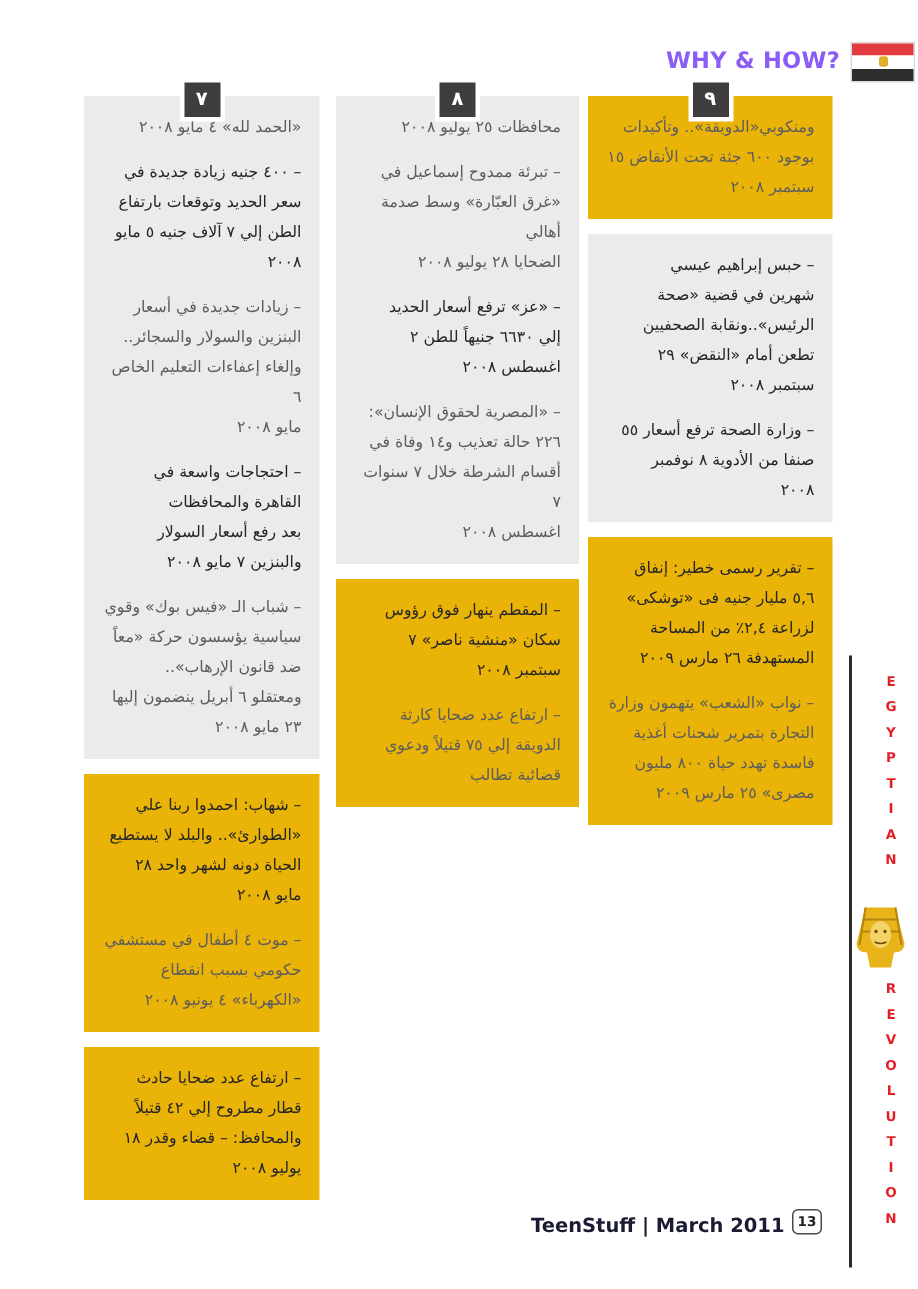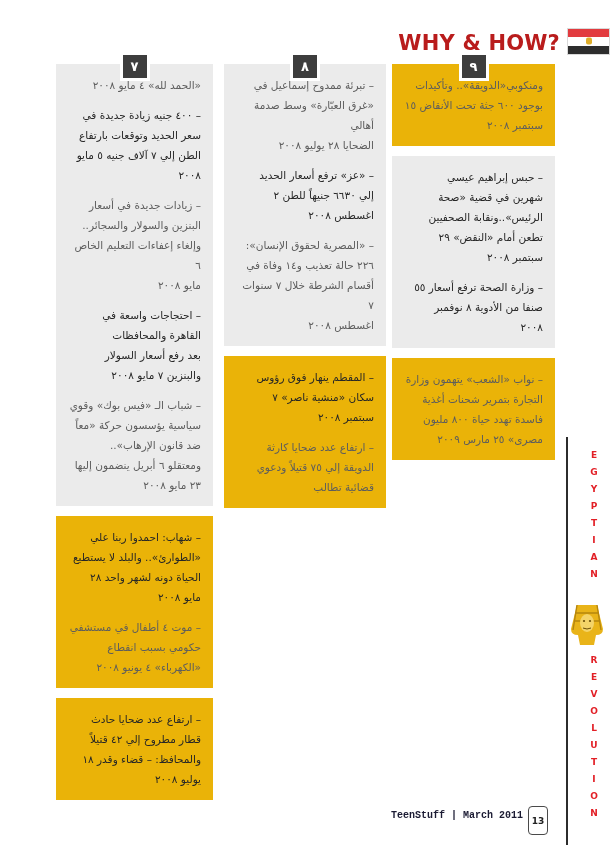--- a/index.html
+++ b/index.html
@@ -6,21 +6,21 @@
   html,body { width:612px; height:859px; }
   body {
     position:relative;
     background:#ffffff;
     font-family:"DejaVu Sans", sans-serif;
     overflow:hidden;
   }
   
   .masthead-title {
     position:absolute; top:31px; right:52px;
-    font-size:21px; font-weight:bold; color:#b91c1c; letter-spacing:.2px;
+    font-size:15px; font-weight:bold; color:#8b5cf6; letter-spacing:.2px;
   }
   .flag {
     position:absolute; top:28px; left:567px; width:43px; height:27px;
     border:1px solid #d9d9d9; background:#fff;
   }
   .flag .stripe { width:100%; height:33.33%; }
   .flag .mid { position:relative; }
   .flag .eagle {
     position:absolute; left:50%; top:50%; transform:translate(-50%,-50%);
     width:6px; height:7px; border-radius:2px;
@@ -53,24 +53,24 @@
     position:absolute; left:589px;
     writing-mode:vertical-rl; text-orientation:upright;
     color:#e21f26; font-size:9px; font-weight:bold; letter-spacing:7px;
   }
   .vword.top { top:450px; }
   .vword.bottom { top:655px; }
   .mask { position:absolute; left:569px; top:604px; width:36px; height:42px; }
   
   .footer-credit {
     position:absolute; top:810px; right:89px;
-    font-size:10px; font-weight:bold; color:#1b1b33;font-family:Liberation Mono, monospace;
+    font-size:13px; font-weight:bold; color:#1b1b33;
   }
   .page-badge {
-    position:absolute; left:528px; top:806px; width:20px; height:29px;
+    position:absolute; left:528px; top:806px; width:20px; height:17px;
     border:1px solid #4a4a4a; border-radius:4px; background:#fff;
     font-size:9px; font-weight:bold; color:#222;
     display:flex; align-items:center; justify-content:center;
   }
 </style>
 </head>
 <body>
 
 <div class="masthead-title">WHY &amp; HOW?</div>
 <div class="flag">
@@ -120,20 +120,21 @@
 يوليو ٢٠٠٨</p>
 
     </div>
   </div>
 </div>
 
 <div class="column col8">
   <div class="badge">٨</div>
   <div class="boxes">
     <div class="box light">
+      <p class="itm">محافظات  ٢٥ يوليو ٢٠٠٨</p>
       <p class="itm">– تبرئة ممدوح إسماعيل في
 «غرق العبّارة» وسط صدمة أهالي
 الضحايا  ٢٨ يوليو ٢٠٠٨</p>
       <p class="itm b">– «عز» ترفع أسعار الحديد
 إلي ٦٦٣٠ جنيهاً للطن  ٢
 اغسطس ٢٠٠٨</p>
       <p class="itm">– «المصرية لحقوق الإنسان»:
 ٢٢٦ حالة تعذيب و١٤ وفاة في
 أقسام الشرطة خلال ٧ سنوات  ٧
 اغسطس ٢٠٠٨</p>
@@ -162,20 +163,24 @@
       <p class="itm b">– حبس إبراهيم عيسي
 شهرين في قضية «صحة
 الرئيس»..ونقابة الصحفيين
 تطعن أمام «النقض»  ٢٩
 سبتمبر ٢٠٠٨</p>
       <p class="itm b">– وزارة الصحة ترفع أسعار ٥٥
 صنفا من الأدوية   ٨ نوفمبر
 ٢٠٠٨</p>
     </div>
     <div class="box dark">
+      <p class="itm b">– تقرير رسمى خطير: إنفاق
+٥,٦ مليار جنيه فى «توشكى»
+لزراعة ٢,٤٪ من المساحة
+المستهدفة  ٢٦ مارس ٢٠٠٩</p>
       <p class="itm">– نواب «الشعب» يتهمون وزارة
 التجارة بتمرير شحنات أغذية
 فاسدة تهدد حياة ٨٠٠ مليون
 مصرى»  ٢٥ مارس ٢٠٠٩</p>
 
     </div>
   </div>
 </div>
 
 <div class="vrule"></div>

